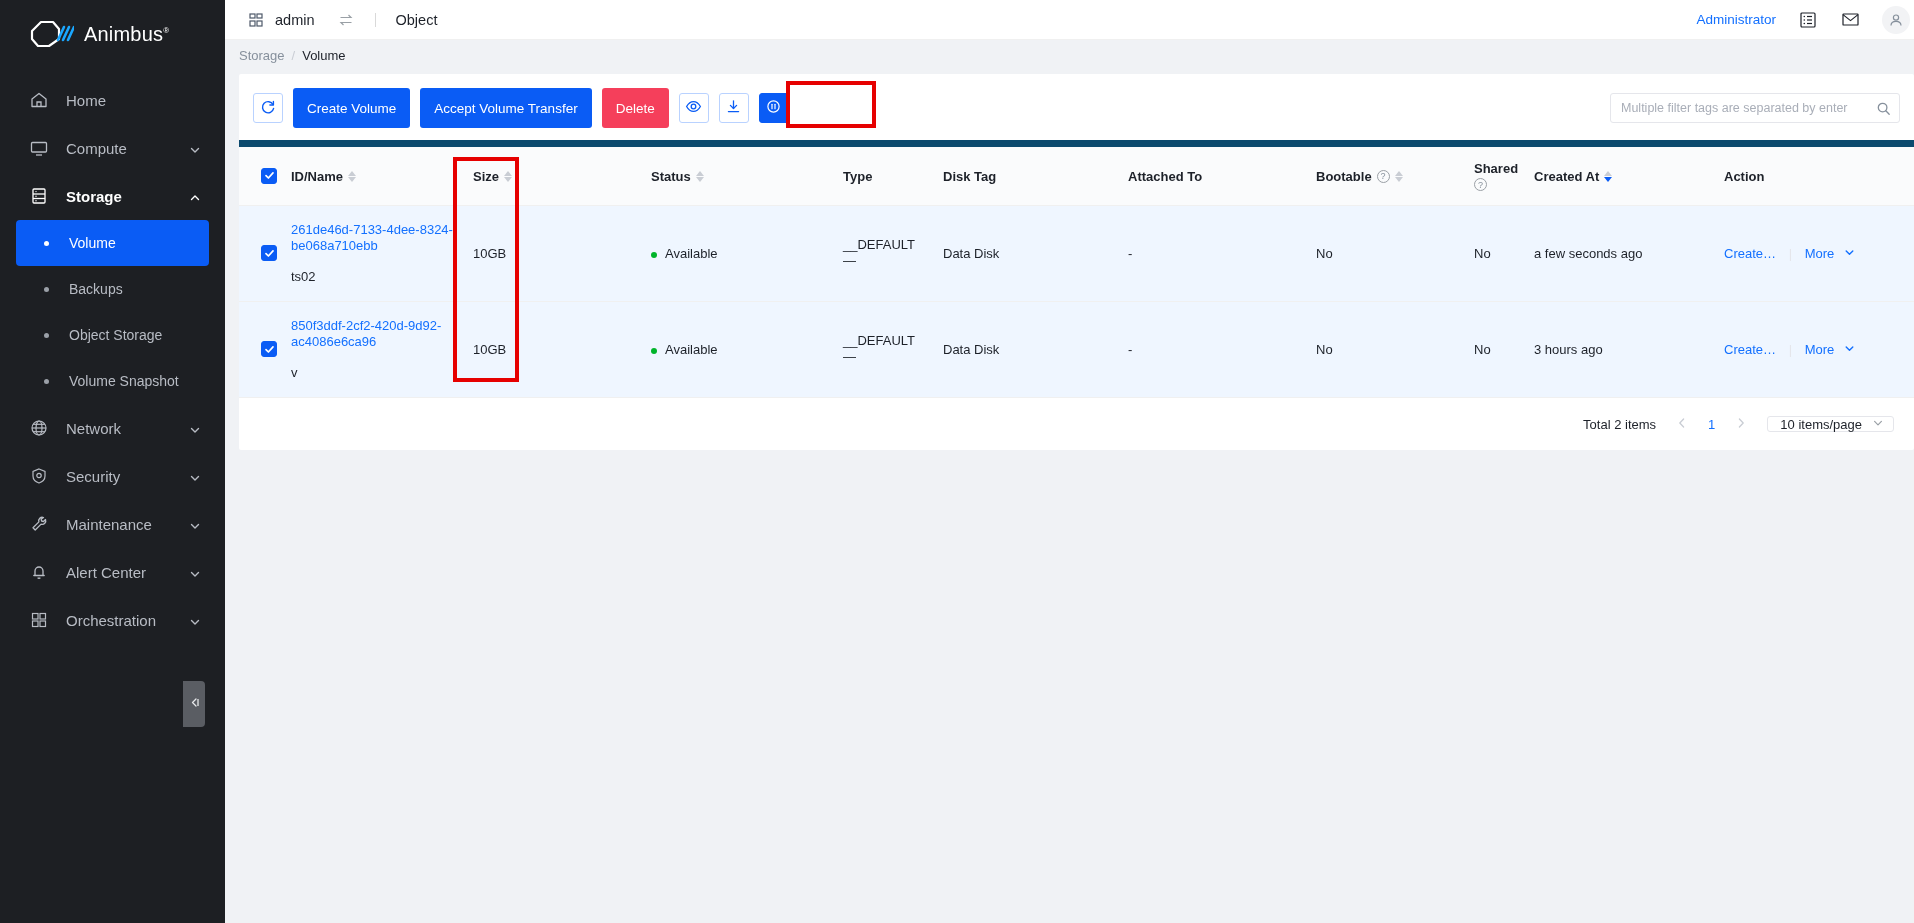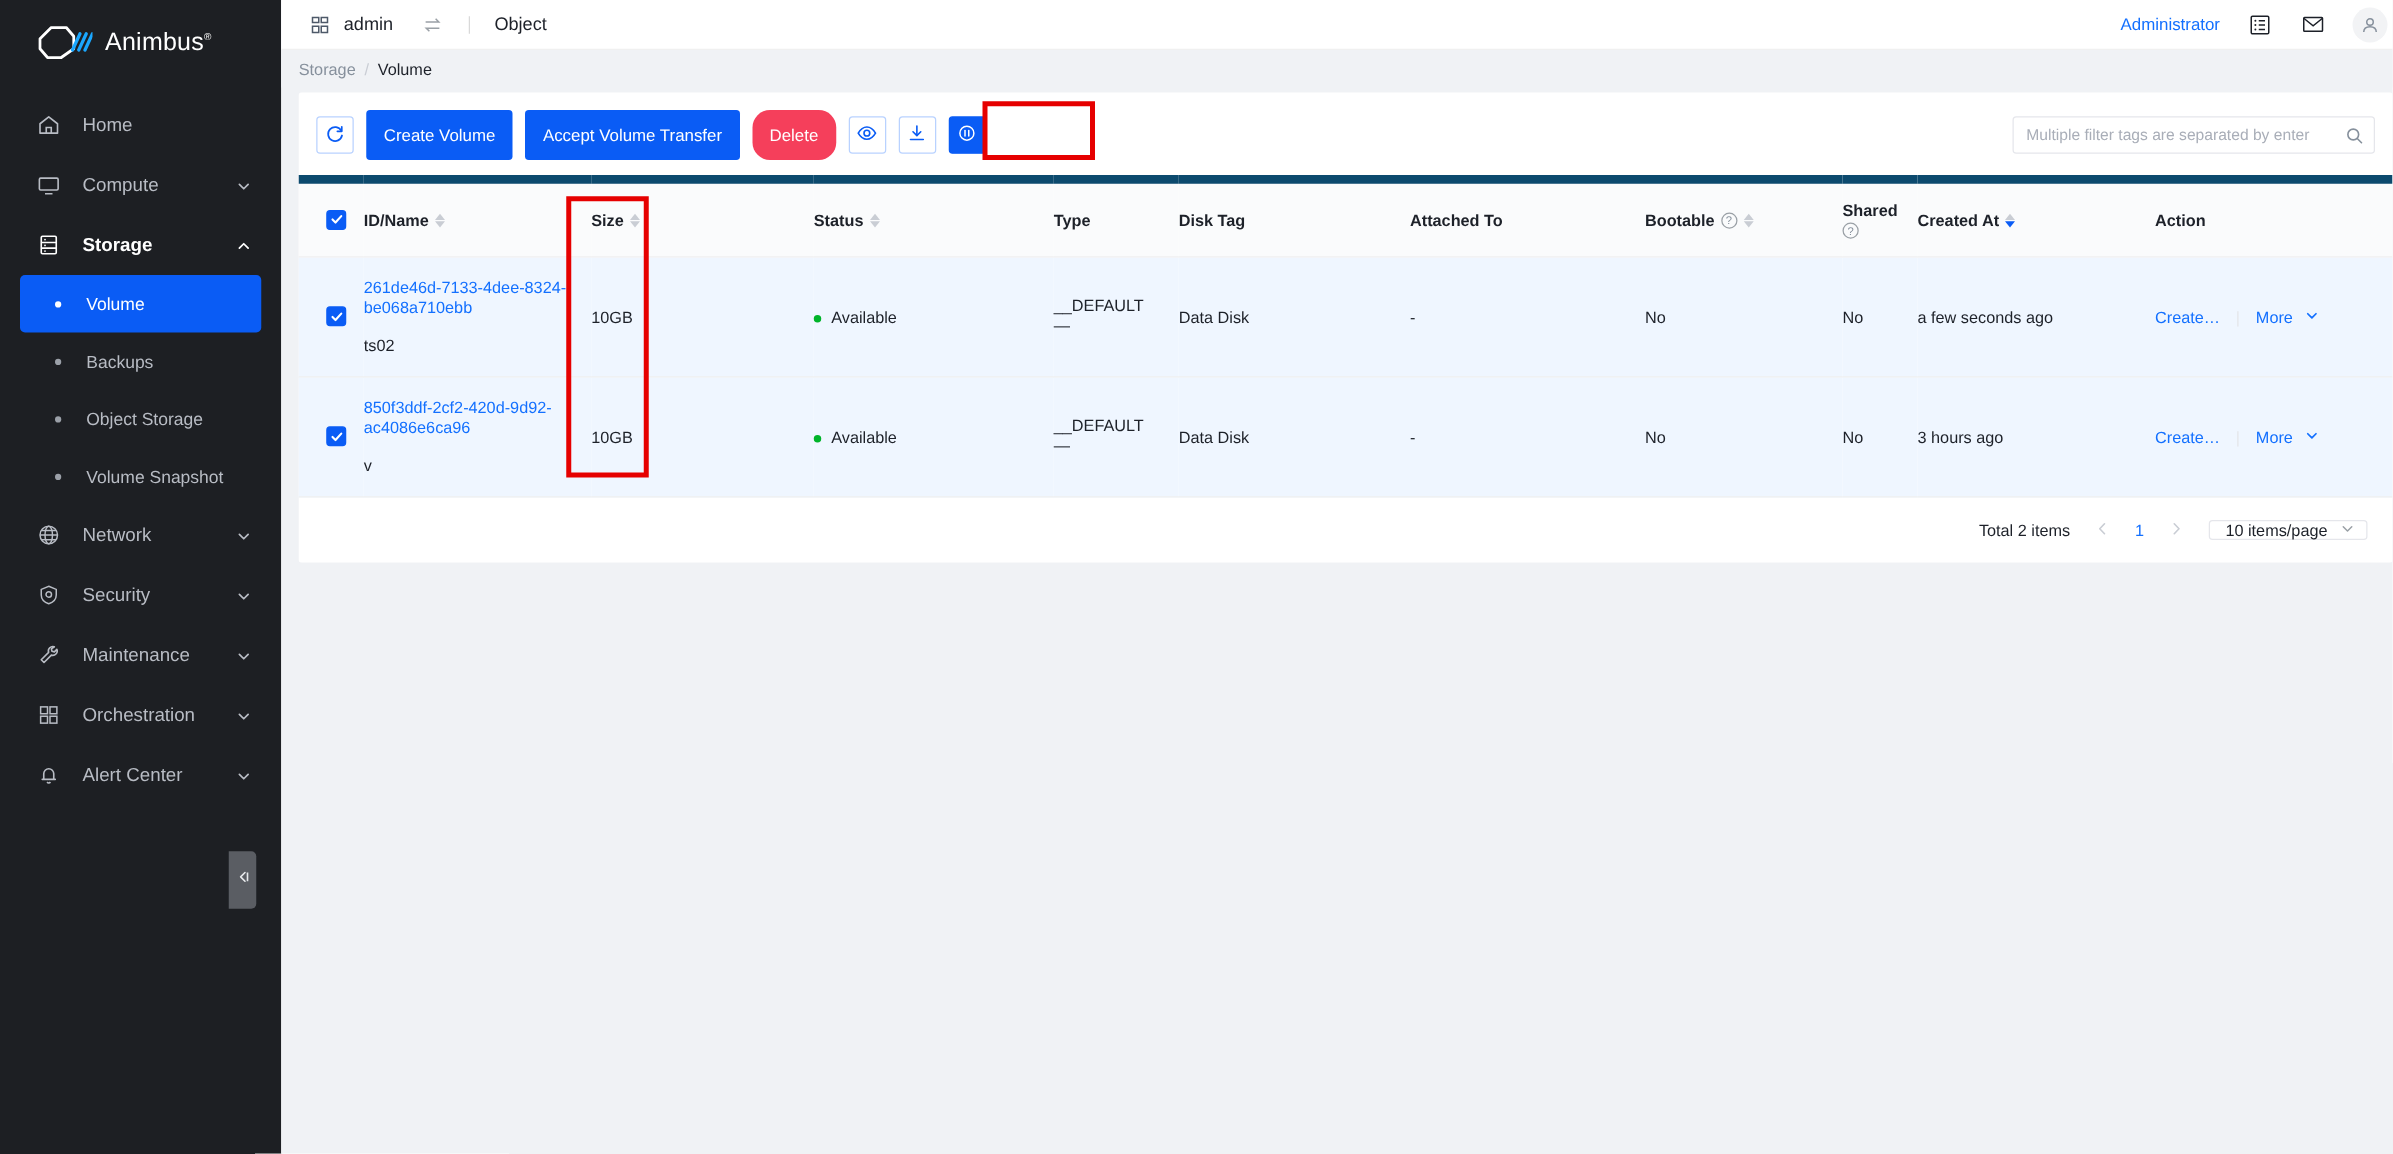--- a/index.html
+++ b/index.html
@@ -133,21 +133,21 @@
   .btn {
     height: 40px; border-radius: 3px;
     font-size: 13.5px;
     display: flex; align-items: center; justify-content: center;
     padding: 0 14px;
     cursor: pointer; border: none;
     font-family: "Liberation Sans", sans-serif;
     white-space: nowrap;
   }
   .btn-primary { background: #0a5cf5; color: #ffffff; }
-  .btn-danger  { background: #f53f5b; color: #ffffff; border-radius: 14px; }
+  .btn-danger  { background: #f53f5b; color: #ffffff; }
   .btn-icon {
     width: 30px; height: 30px; padding: 0;
     border: 1px solid #b9d2ff; background: #ffffff; color: #0a5cf5;
     border-radius: 3px;
   }
   .btn-icon.filled { background: #0a5cf5; color: #ffffff; border-color: #0a5cf5; }
 
   .search-wrap {
     margin-left: auto;
     width: 290px; height: 30px;
@@ -365,43 +365,43 @@
       <span>Maintenance</span>
       <span class="nav-caret">
         <svg width="12" height="12" viewBox="0 0 12 12" fill="none" stroke="#b8bcc4" stroke-width="1.4">
             <path d="M2.5 4.5 L6 8 L9.5 4.5" stroke-linecap="round" stroke-linejoin="round"></path>
           </svg>
       </span>
     </div>
 
     <div class="nav-item">
       <span class="nav-ico">
+        <svg width="20" height="20" viewBox="0 0 20 20" fill="none" stroke="#b8bcc4" stroke-width="1.3">
+          <path d="M6 13.5 V9 a4 4 0 0 1 8 0 v4.5 h1.2 H4.8 Z" stroke-linejoin="round"></path>
+          <path d="M8.7 15.6 a1.5 1.5 0 0 0 2.6 0"></path>
+        </svg>
+      </span>
+      <span>Alert Center</span>
+      <span class="nav-caret">
+        <svg width="12" height="12" viewBox="0 0 12 12" fill="none" stroke="#b8bcc4" stroke-width="1.4">
+            <path d="M2.5 4.5 L6 8 L9.5 4.5" stroke-linecap="round" stroke-linejoin="round"></path>
+          </svg>
+      </span>
+    </div>
+
+    <div class="nav-item">
+      <span class="nav-ico">
         <svg width="20" height="20" viewBox="0 0 20 20" fill="none" stroke="#b8bcc4" stroke-width="1.2">
           <rect x="3.5" y="3.5" width="5.5" height="5.5"></rect>
             <rect x="11" y="3.5" width="5.5" height="5.5"></rect>
           <rect x="3.5" y="11" width="5.5" height="5.5"></rect>
             <rect x="11" y="11" width="5.5" height="5.5"></rect>
         </svg>
       </span>
       <span>Orchestration</span>
-      <span class="nav-caret">
-        <svg width="12" height="12" viewBox="0 0 12 12" fill="none" stroke="#b8bcc4" stroke-width="1.4">
-            <path d="M2.5 4.5 L6 8 L9.5 4.5" stroke-linecap="round" stroke-linejoin="round"></path>
-          </svg>
-      </span>
-    </div>
-
-    <div class="nav-item">
-      <span class="nav-ico">
-        <svg width="20" height="20" viewBox="0 0 20 20" fill="none" stroke="#b8bcc4" stroke-width="1.3">
-          <path d="M6 13.5 V9 a4 4 0 0 1 8 0 v4.5 h1.2 H4.8 Z" stroke-linejoin="round"></path>
-          <path d="M8.7 15.6 a1.5 1.5 0 0 0 2.6 0"></path>
-        </svg>
-      </span>
-      <span>Alert Center</span>
       <span class="nav-caret">
         <svg width="12" height="12" viewBox="0 0 12 12" fill="none" stroke="#b8bcc4" stroke-width="1.4">
             <path d="M2.5 4.5 L6 8 L9.5 4.5" stroke-linecap="round" stroke-linejoin="round"></path>
           </svg>
       </span>
     </div>
   </nav>
 
   <div class="collapse-handle">
     <span>

